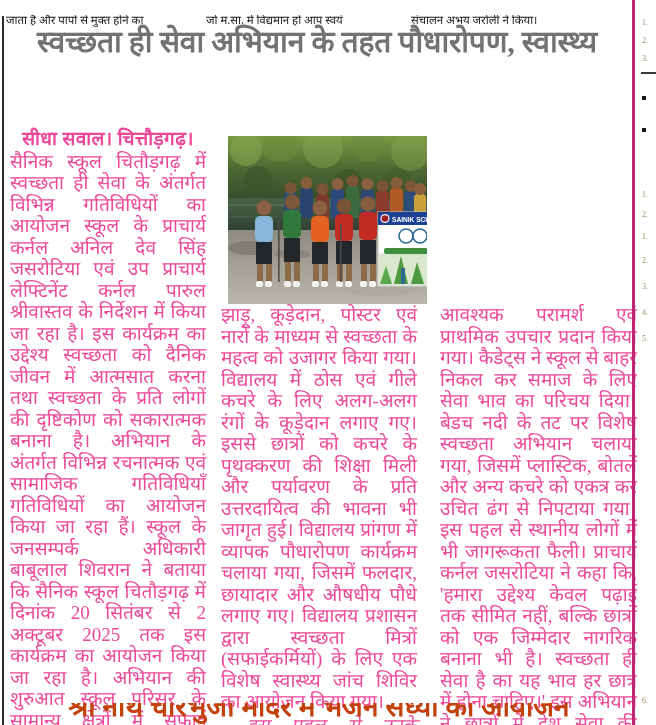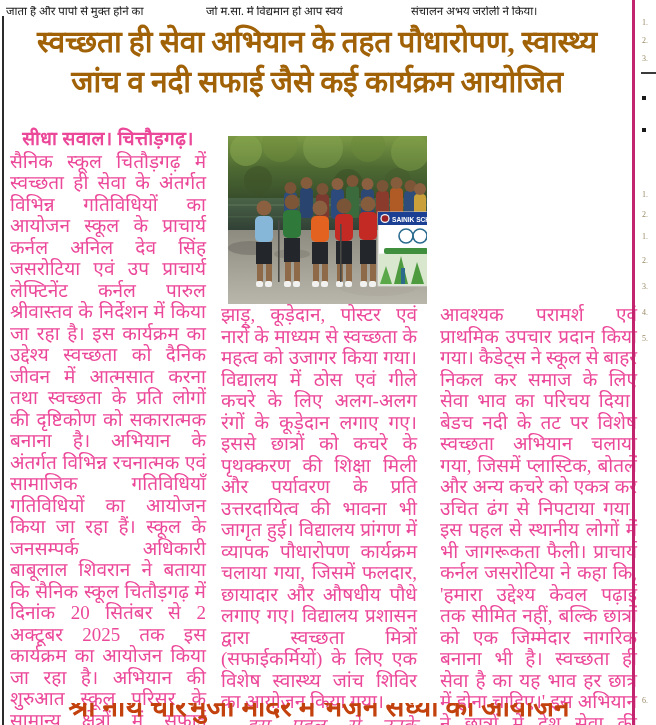--- a/index.html
+++ b/index.html
@@ -47,21 +47,21 @@
     top: 0;
     width: 2px;
     height: 725px;
     background: #ffffff;
   }
 
   
   .top-strip {
     position: absolute;
     left: 6px;
-    top: 6px;
+    top: 15px;
     width: 624px;
     height: 13px;
     overflow: hidden;
     white-space: nowrap;
   }
   .top-strip .frag {
     display: inline-block;
     font-size: 11.5px;
     color: #1a1a1a;
     line-height: 12px;
@@ -78,21 +78,21 @@
     position: absolute;
     left: 8px;
     top: 22px;
     width: 618px;
     text-align: center;
     font-family: "Liberation Serif", "DejaVu Serif", serif;
     font-weight: bold;
     font-size: 30px;
     line-height: 40px;
     letter-spacing: -0.2px;
-    color: #a16207;
+    color: #737373;
   }
   .headline .hl-line { display: block; white-space: nowrap; }
 
   
   .cols {
     position: absolute;
     left: 10px;
     top: 128px;
     width: 618px;
     height: 560px;
@@ -211,21 +211,20 @@
 <div id="page">
 
   <div class="left-rule"></div>
 
   <div class="top-strip">
     <span class="frag f1">जाता है और पापो से मुक्त होने का</span><span class="frag f2">जो म.सा. में विद्यमान हो आप स्वयं</span><span class="frag f3">संचालन अभय जरोली ने किया।</span>
   </div>
 
   <div class="headline">
     <span class="hl-line">स्वच्छता ही सेवा अभियान के तहत पौधारोपण, स्वास्थ्य</span>
-    <span class="hl-line">जांच व नदी सफाई जैसे कई कार्यक्रम आयोजित</span>
   </div>
 
   <div class="photo">
     <svg width="199" height="168" viewBox="0 0 199 168" xmlns="http://www.w3.org/2000/svg">
       <defs>
         <linearGradient id="foliage" x1="0" y1="0" x2="0" y2="1">
           <stop offset="0%" stop-color="#7c9a45"></stop>
           <stop offset="45%" stop-color="#4e6a32"></stop>
           <stop offset="100%" stop-color="#33472a"></stop>
         </linearGradient>

